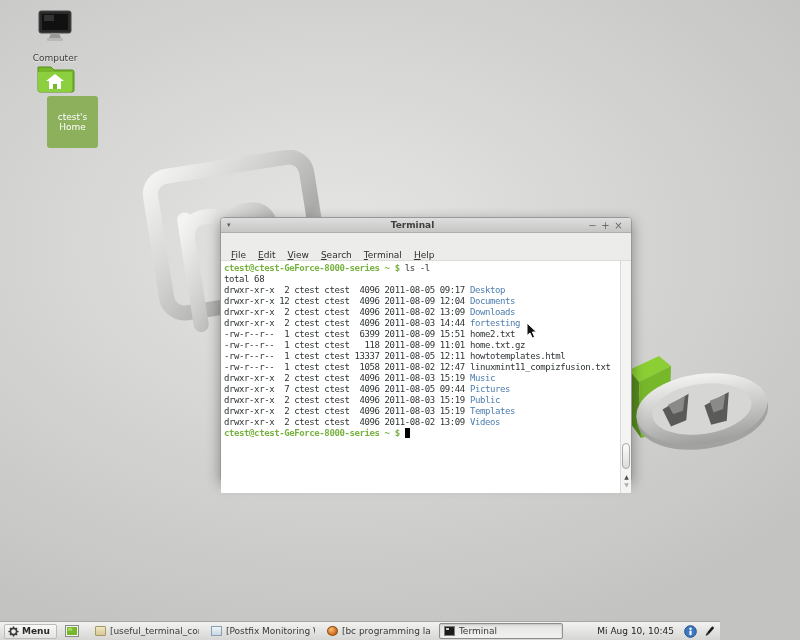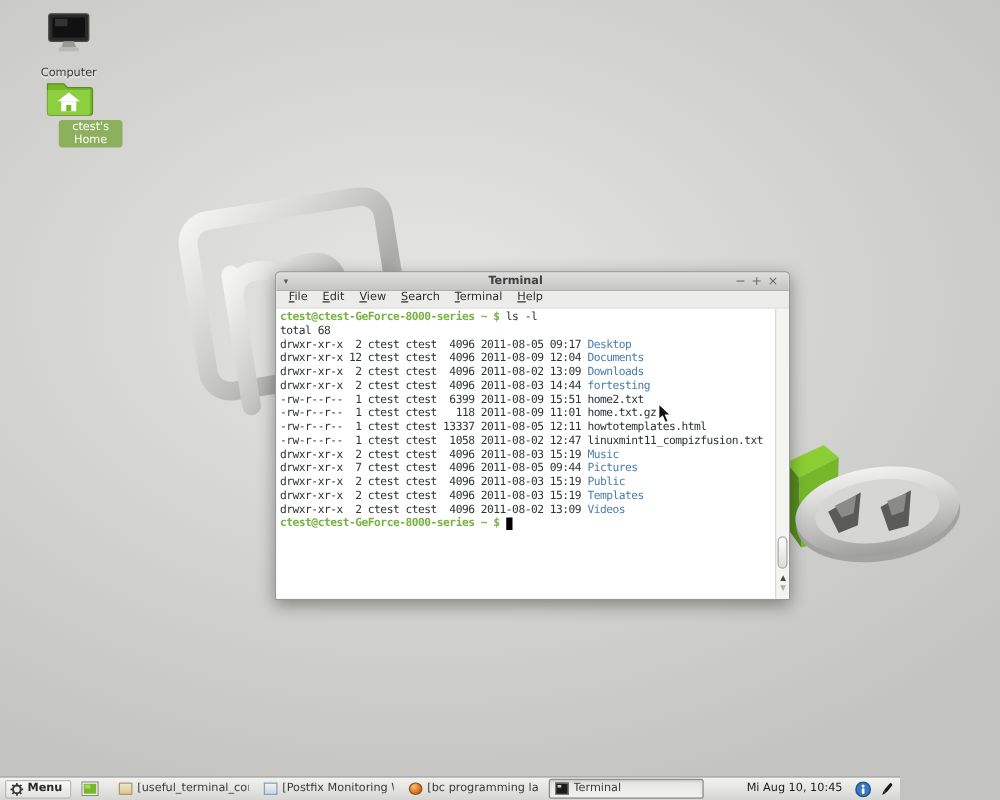--- a/index.html
+++ b/index.html
@@ -18,41 +18,41 @@
   #green-cube { left:625px; top:352px; }
 
   
   .desk-icon { position:absolute; width:86px; text-align:center; }
   #icon-computer { left:12px; top:10px; }
   #icon-home { left:12px; top:62px; }
   .desk-icon .glyph { display:block; margin:0 auto 3px; }
   .desk-label { font-size:9px; color:#3a3a38; text-shadow:0 1px 1px rgba(255,255,255,.7); }
   .desk-label.selected {
     display:inline-block; color:#fff; background:#8cb05c;
-    border-radius:3px; padding:1px 4px; text-shadow:none;margin-left:35px;
+    border-radius:3px; padding:16px 4px; text-shadow:none;margin-left:35px;
   }
 
   
   #terminal-window {
     position:absolute; left:220px; top:217px; width:412px; height:263px;
     border:1px solid #98989a; border-radius:4px 4px 0 0;
     box-shadow:0 4px 14px rgba(0,0,0,.38);
     background:#fff;
   }
   #titlebar {
     height:15px; display:flex; align-items:center;
     background:linear-gradient(#dedede,#c6c6c4);
     border-bottom:1px solid #aeaeac; border-radius:3px 3px 0 0;
     padding:0 6px;
   }
   #win-menu-btn { font-size:7px; color:#5a5a58; width:12px; cursor:default; }
   #win-title { flex:1; text-align:center; font-size:9px; font-weight:bold; color:#404040; }
   .win-ctl { font-size:10px; color:#6a6a68; width:13px; text-align:center; line-height:13px; }
   #menubar {
-    height:14px; display:flex; align-items:flex-start;
+    height:28px; display:flex; align-items:flex-end;
     background:#ececea; border-bottom:1px solid #dcdcda;
     padding-left:4px; font-size:9px; color:#2e2e2e;
   }
   .menu-item { padding:0 6px; }
   .menu-item u { text-decoration:underline; }
   #term-body { position:relative; height:232px; background:#ffffff; overflow:hidden; }
   #term-lines {
     position:absolute; left:3px; top:2px; right:12px;
     font-family:"DejaVu Sans Mono","Liberation Mono",monospace;
     font-size:9px; line-height:11px; letter-spacing:-0.4px;

